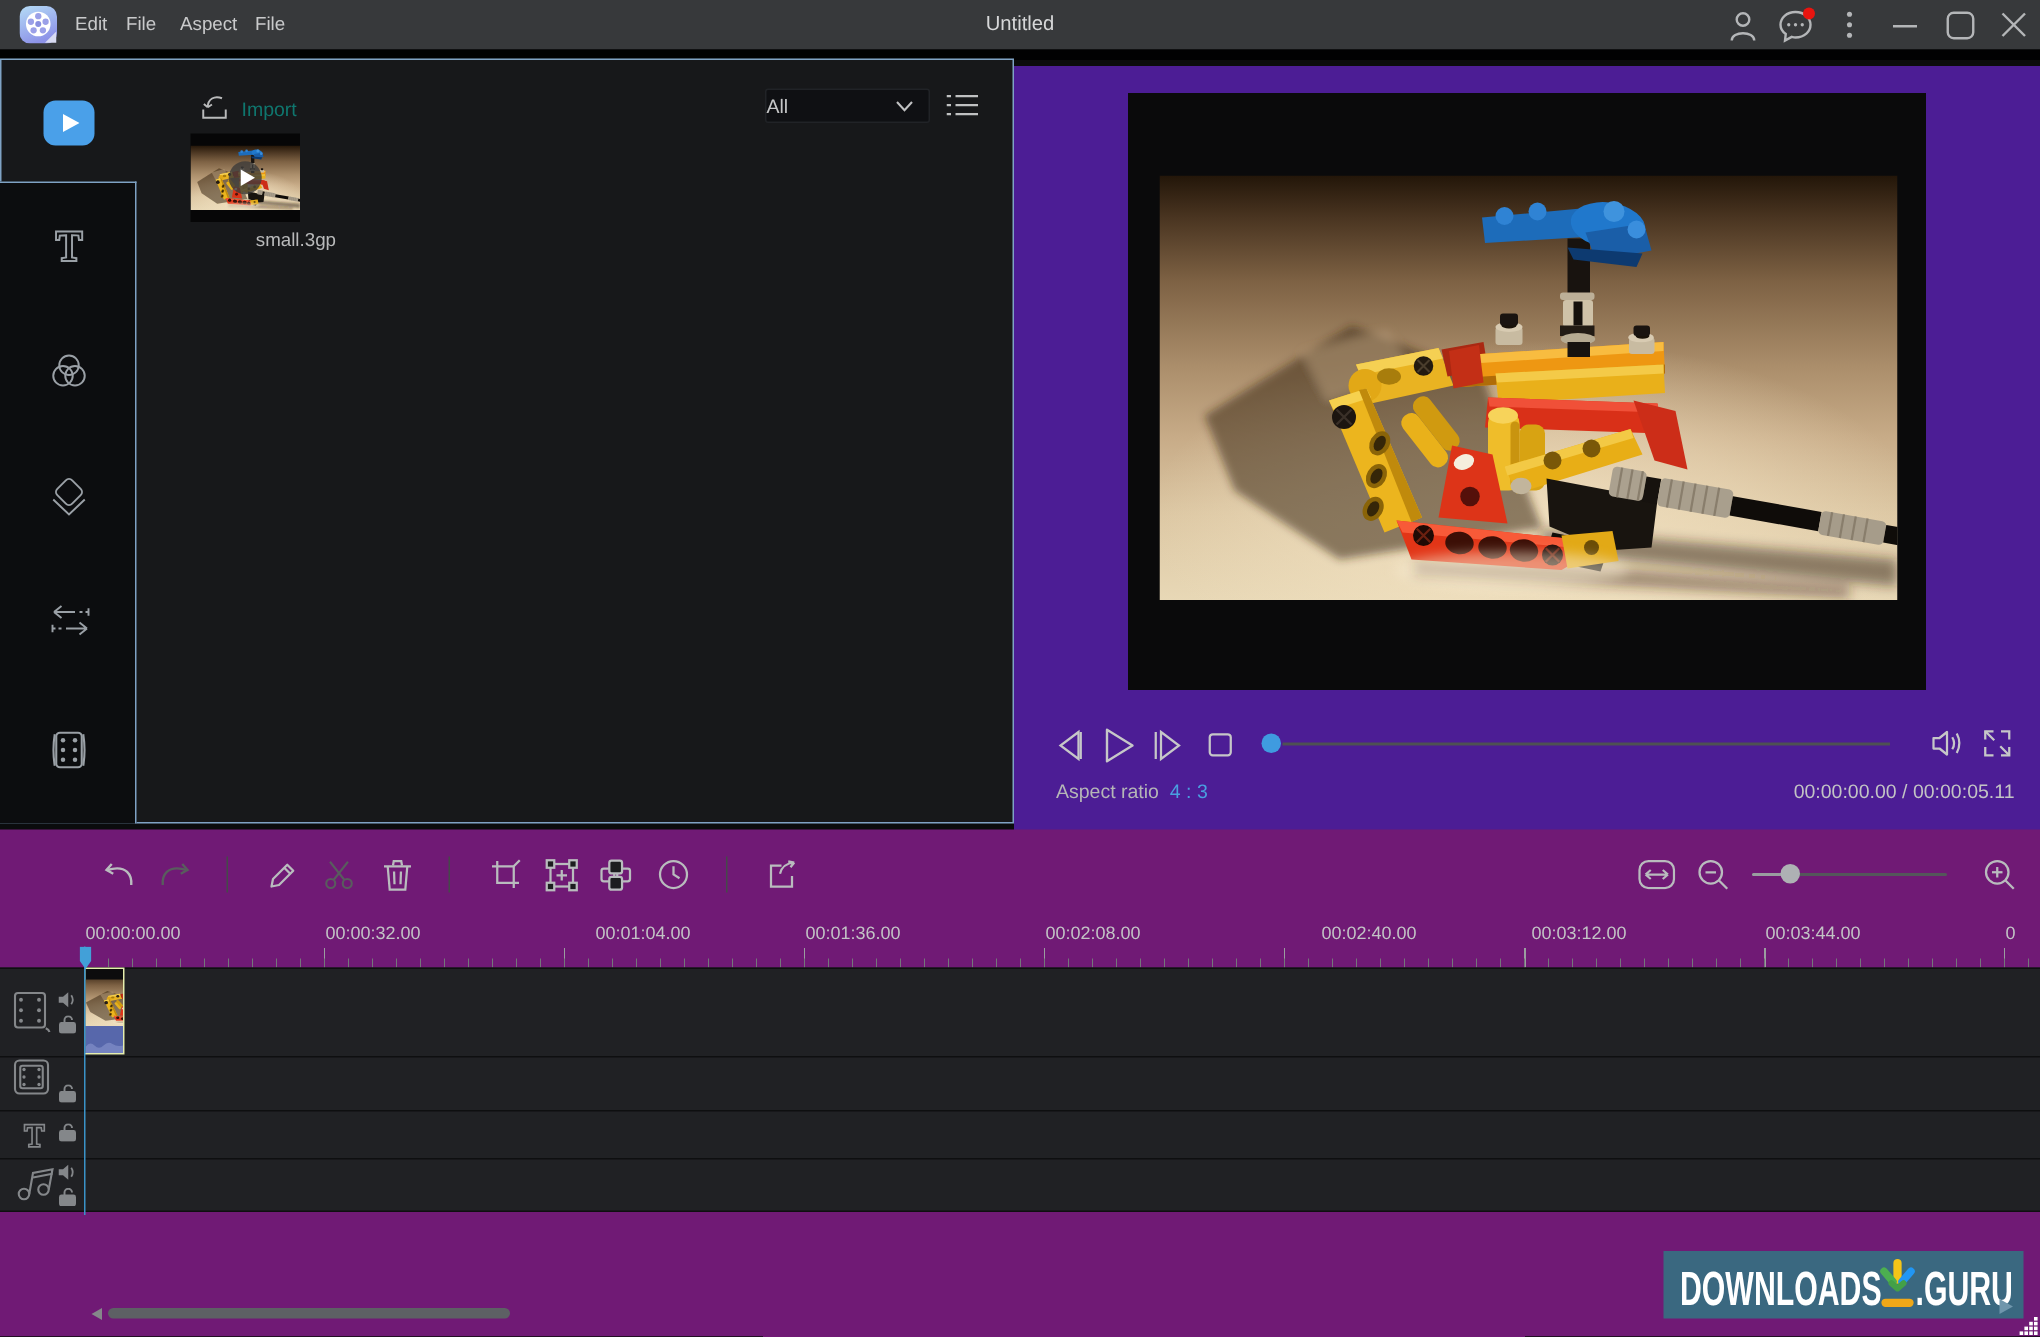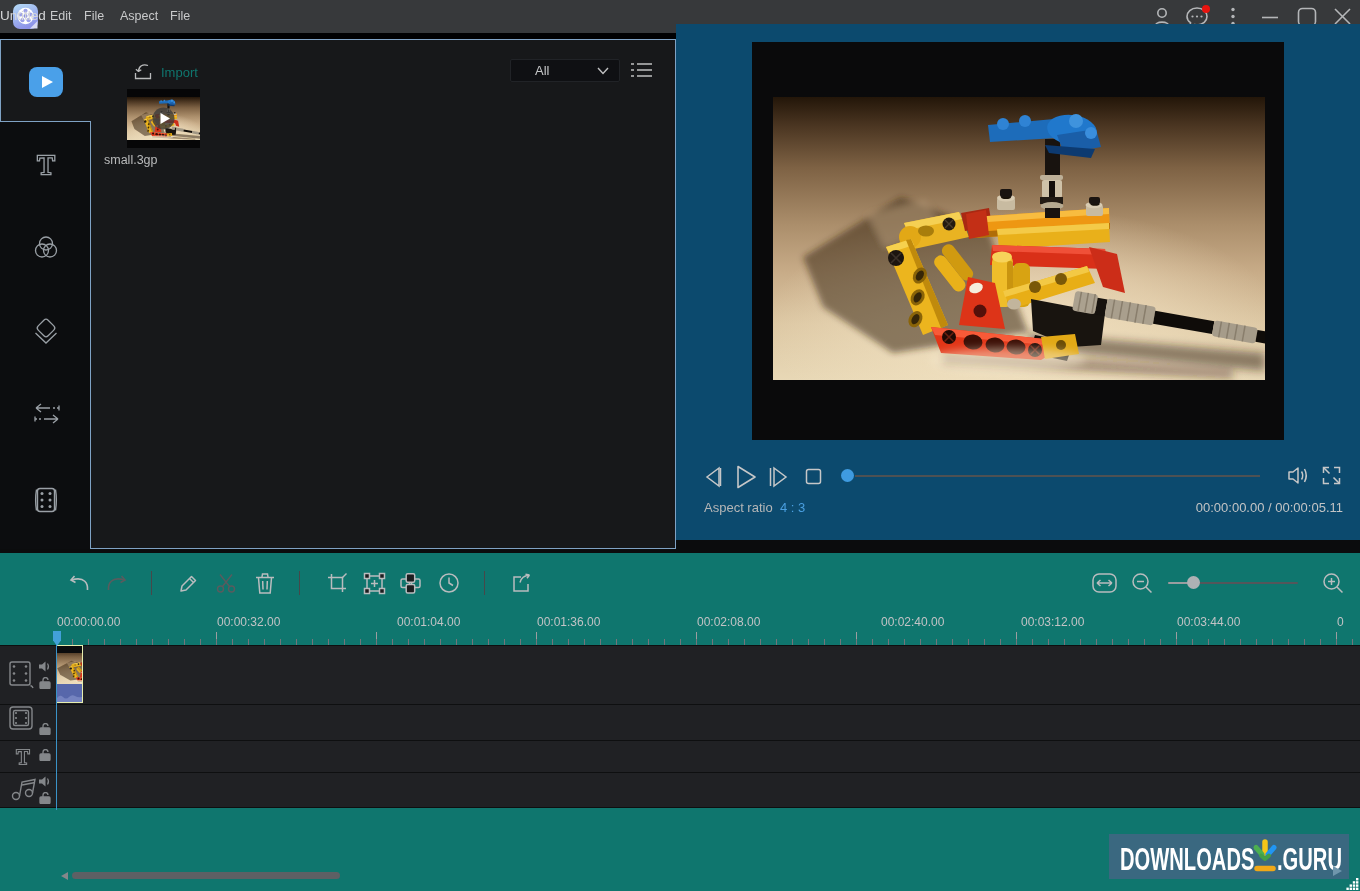--- a/index.html
+++ b/index.html
@@ -2,47 +2,47 @@
 <html><head>
 <meta charset="utf-8">
 <style>
   html,body{margin:0;padding:0}
   body{width:1360px;height:891px;position:relative;background:#0b0c0d;font-family:"Liberation Sans",sans-serif;overflow:hidden}
   .abs{position:absolute}
   
   #titlebar{position:absolute;left:0;top:0;width:1360px;height:33px;background:#37393b}
   #appicon{position:absolute;left:13px;top:4px}
   .menu{position:absolute;top:0;height:33px;line-height:33px;font-size:12.5px;color:#c9cacb}
-  #title{position:absolute;left:0;top:0;width:1360px;height:33px;line-height:32px;font-size:13.5px;color:#d6d7d8}
+  #title{position:absolute;left:0;top:0;width:1360px;height:33px;line-height:32px;text-align:center;font-size:13.5px;color:#d6d7d8}
   #blackstrip{position:absolute;left:0;top:33px;width:1360px;height:7px;background:#010102}
   .tico{position:absolute;top:4px}
   
   #mediapanel{position:absolute;left:0;top:39px;width:674px;height:508px;background:#17181a;border:1px solid #7fa2c4}
   #tabrail{position:absolute;left:0;top:121px;width:90px;height:427px;background:#0c0d0f;border-top:1px solid #7fa2c4;border-right:1px solid #7fa2c4}
   #seltab{position:absolute;left:29px;top:67px;width:34px;height:30px;background:#4aa0e9;border-radius:8px}
   #seltab svg{position:absolute;left:11px;top:8px}
   .railico{position:absolute;left:28px}
   
   #importrow{position:absolute;left:133px;top:62px;color:#0f766e;font-size:13px}
   #alldrop{position:absolute;left:510px;top:59px;width:108px;height:21px;background:#0f1013;border:1px solid #212327;border-radius:2px;color:#c6c7c8;font-size:13px;line-height:21px}
   #listico{position:absolute;left:631px;top:62px}
   #thumb{position:absolute;left:127px;top:89px;width:73px;height:59px;background:#060607}
   #thumb svg.scene{position:absolute;left:0;top:8px}
-  #thumblabel{position:absolute;left:104px;top:153px;width:120px;text-align:left;color:#b9babb;font-size:12.5px}
+  #thumblabel{position:absolute;left:104px;top:153px;width:120px;text-align:right;color:#b9babb;font-size:12.5px}
   
-  #preview{position:absolute;left:676px;top:24px;width:684px;height:516px;background:#0c4a6e}
+  #preview{position:absolute;left:676px;top:44px;width:684px;height:516px;background:#4c1d95}
   #videobox{position:absolute;left:76px;top:18px;width:532px;height:398px;background:#0a0a0b}
   #videobox svg.scene{position:absolute;left:21px;top:55px}
   #aspectrow{position:absolute;left:28px;top:476px;font-size:13px;color:#b5b6b7}
   #aspectrow b{color:#4a9fe0;font-weight:normal}
   #timecode{position:absolute;right:17px;top:476px;font-size:13px;color:#c3c4c5}
   #seek{position:absolute;left:179px;top:451px;width:405px;height:2px;background:#4e5153}
   #seekknob{position:absolute;left:165px;top:445px;width:13px;height:13px;border-radius:50%;background:#3f9be0}
   
-  #timeline{position:absolute;left:0;top:553px;width:1360px;height:338px;background:#0f766e}
+  #timeline{position:absolute;left:0;top:553px;width:1360px;height:338px;background:#701a75}
   .sep{position:absolute;top:18px;width:1px;height:24px;background:#46484a}
   #ruler{position:absolute;left:0;top:59px;width:1360px;height:33px}
   .rlabel{position:absolute;top:3px;font-size:12px;color:#c2c3c5}
   #ticks{position:absolute;left:56px;top:20px;width:1304px;height:13px;
     background:repeating-linear-gradient(90deg,#9b9da0 0 1px,transparent 1px 160px)}
   #minticks{position:absolute;left:56px;top:27px;width:1304px;height:6px;
     background:repeating-linear-gradient(90deg,#74767a 0 1px,transparent 1px 16px)}
   .trow{position:absolute;left:0;width:1360px;background:#202124;border-top:1px solid #0e0f10}
   #clip{position:absolute;left:56px;top:645px;width:25px;height:56px;border:1px solid #e6eeae;background:#0c0c0d}
   #clipwave{position:absolute;left:0;bottom:0;width:25px;height:18px;background:#5767ab}
@@ -322,21 +322,21 @@
   <svg width="13" height="14" viewBox="0 0 13 14">
       <polygon points="2,1 13,7 2,13" fill="#fff"></polygon>
     </svg>
 </div>
 
 <svg class="abs" style="left:134px;top:63px" width="18" height="17" viewBox="0 0 18 17" fill="none" stroke="#b9babb" stroke-width="1.3">
   <path d="M1.5 10 L1.5 15.5 L16.5 15.5 L16.5 10"></path>
   <path d="M14 2.5 C9 0.5 4.5 3 4.5 8.5 M4.5 8.5 l-2.6 -2.2 M4.5 8.5 l2.8 -1.8"></path>
 </svg>
 <div id="importrow" style="left:161px;top:65px">Import</div>
-<div id="alldrop"><span style="margin-left:24px">All</span>
+<div id="alldrop"><span style="margin-left:0">All</span>
   <svg style="position:absolute;right:10px;top:7px" width="12" height="8" viewBox="0 0 12 8" fill="none" stroke="#c0c1c2" stroke-width="1.4">
       <path d="M1 1 L6 6.5 L11 1"></path>
     </svg>
 </div>
 <svg id="listico" width="21" height="16" viewBox="0 0 21 16" stroke="#c0c1c2" stroke-width="1.5">
   <line x1="0" y1="2" x2="3" y2="2"></line>
     <line x1="6" y1="2" x2="21" y2="2"></line>
   <line x1="0" y1="8" x2="3" y2="8"></line>
     <line x1="6" y1="8" x2="21" y2="8"></line>
   <line x1="0" y1="14" x2="3" y2="14"></line>

